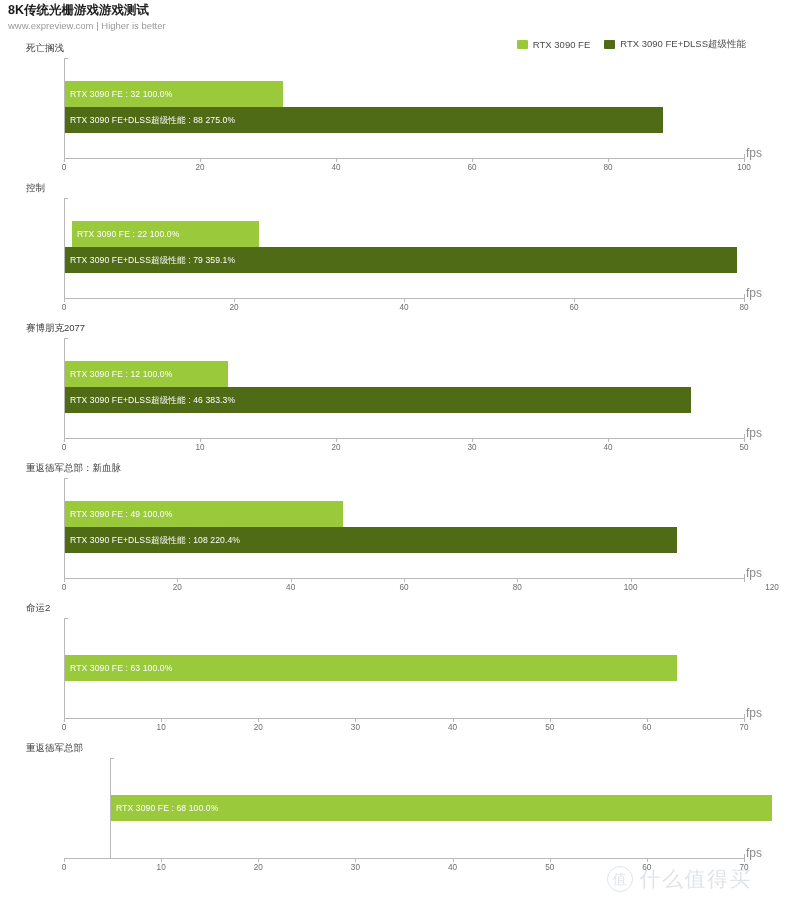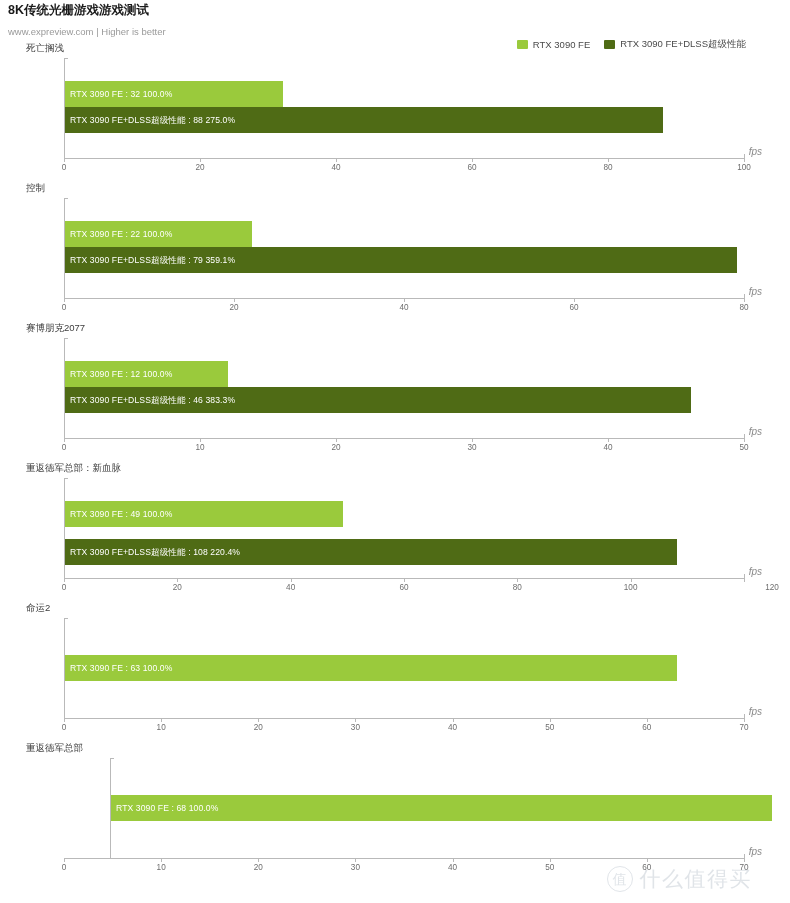--- a/index.html
+++ b/index.html
@@ -29,21 +29,21 @@
     font-weight: bold;
     color: #1b1b1b;
     letter-spacing: 0px;
     line-height: 15px;
     white-space: nowrap;
   }
   .hdr-sub {
     font-size: 9.5px;
     color: #9a9a9a;
     line-height: 13px;
-    margin-top: 7px;
+    margin-top: 1px;
     white-space: nowrap;
   }
 
   
   .legend {
     position: absolute;
     right: 14px; top: 38px;
     display: flex;
     align-items: center;
     gap: 14px;
@@ -124,23 +124,22 @@
     top: 5px;
     font-size: 8.2px;
     color: #6e6e6e;
     transform: translateX(-50%);
     white-space: nowrap;
   }
   .axis-unit {
     position: absolute;
     right: -18px;
     top: -12px;
-    font-size: 10px;
+    font-size: 12px;
     color: #8a8a8a;
-    font-style: italic;
   }
   .axis-cap {
     position: absolute;
     top: -4px;
     width: 1px; height: 4px;
     background: #b9b9b9;
   }
   .ytop-cap {
     position: absolute;
     left: -1px; top: 0;
@@ -226,21 +225,21 @@
           <div class="tick-lbl" style="left: 680px;">100</div>
           <div class="axis-unit">fps</div>
           <div class="axis-cap" style="left: 680px;"></div>
         </div>
       </div>
       <div class="chart" style="top: 182px; height: 136px;">
         <div class="chart-title">控制</div>
         <div class="plot" style="height: 100px;">
           <div class="ytop-cap"></div>
           <div class="plot-inner">
-            <div class="bar-row" style="top: 23px; width: 100%;">
+            <div class="bar-row" style="top: 23px; width: 100%; margin-left: 7px;">
               <div class="bar" style="width: 187px; background: rgb(154, 202, 60);"></div>
               <div class="bar-label">RTX 3090 FE : 22  100.0%</div>
             </div>
             <div class="bar-row" style="top: 49px; width: 100%;">
               <div class="bar" style="width: 671.5px; background: rgb(79, 107, 21);"></div>
               <div class="bar-label">RTX 3090 FE+DLSS超级性能 : 79  359.1%</div>
             </div>
           </div>
         </div>
         <div class="axis" style="top: 116px;">
@@ -292,21 +291,21 @@
       </div>
       <div class="chart" style="top: 462px; height: 136px;">
         <div class="chart-title">重返德军总部：新血脉</div>
         <div class="plot" style="height: 100px;">
           <div class="ytop-cap"></div>
           <div class="plot-inner">
             <div class="bar-row" style="top: 23px; width: 100%;">
               <div class="bar" style="width: 277.667px; background: rgb(154, 202, 60);"></div>
               <div class="bar-label">RTX 3090 FE : 49  100.0%</div>
             </div>
-            <div class="bar-row" style="top: 61px; width: 100%; padding-left: 36px;">
+            <div class="bar-row" style="top: 49px; width: 100%; padding-left: 36px;">
               <div class="bar" style="width: 612px; background: rgb(79, 107, 21);"></div>
               <div class="bar-label">RTX 3090 FE+DLSS超级性能 : 108  220.4%</div>
             </div>
           </div>
         </div>
         <div class="axis" style="top: 116px;">
           <div class="tick" style="left: 0px;"></div>
           <div class="tick-lbl" style="left: 0px;">0</div>
           <div class="tick" style="left: 113.333px;"></div>
           <div class="tick-lbl" style="left: 113.333px;">20</div>

